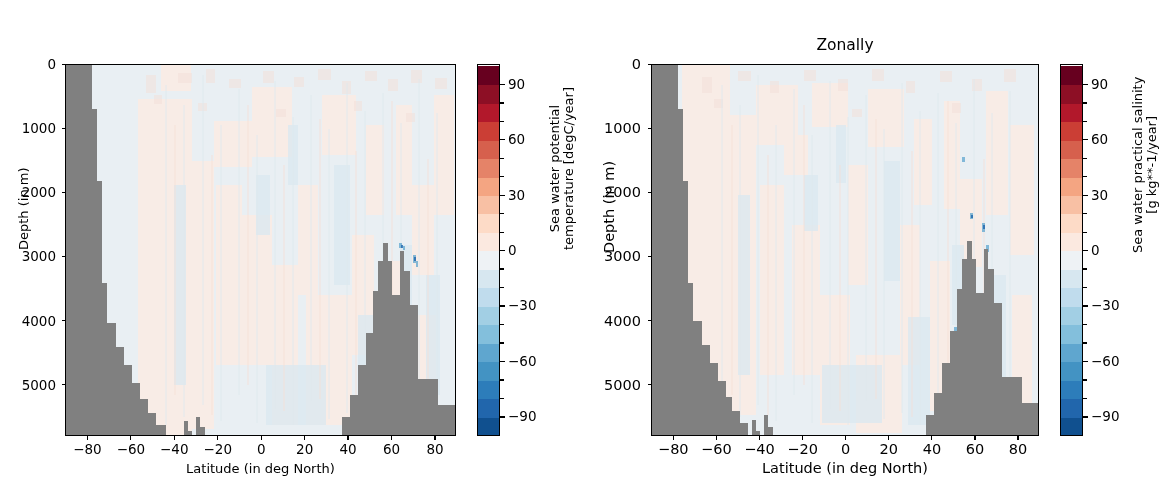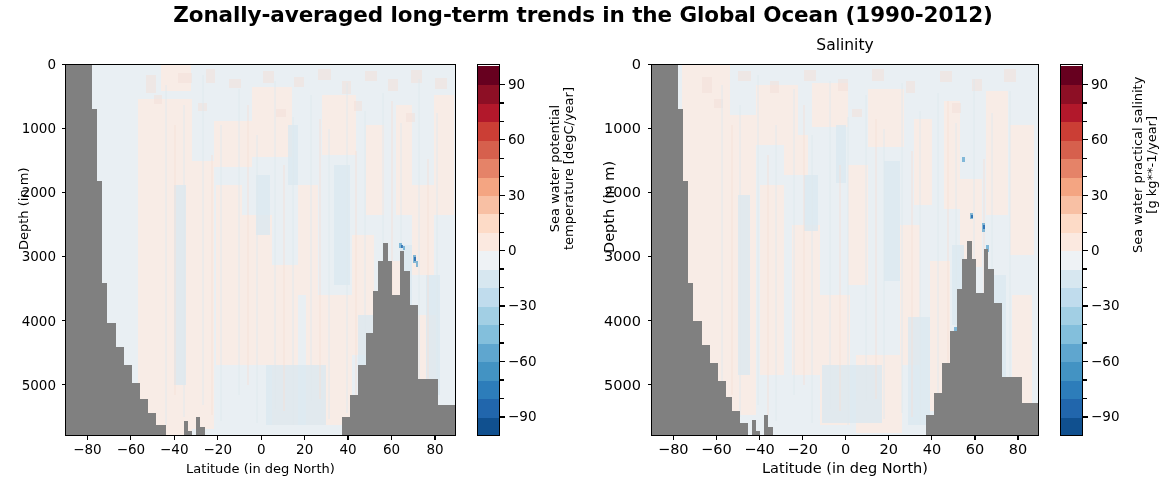--- a/index.html
+++ b/index.html
@@ -116,21 +116,20 @@
   .cbar-label.two-line {
     white-space: pre;
     line-height: 1.06;
   }
 </style>
 </head>
 <body>
 
 <div id="figure">
 
-  <div class="suptitle">Zonally-averaged long-term trends in the Global Ocean (1990-2012)</div>
 
   <div class="panel" id="panel-temperature" style="left:0px; top:0px; width:583px; height:482px;">
 
 
     <div class="axes" id="axes-temperature" style="left:65px; top:64px; width:391px; height:372px;">
       <svg width="391" height="372" viewBox="0 0 391 372" preserveAspectRatio="none">
         <defs>
 
           <pattern id="tex-t" width="391" height="372" patternUnits="userSpaceOnUse">
             <rect width="391" height="372" fill="#e9eff3"></rect>
@@ -355,21 +354,21 @@
         <div class="cbar-ticklabel" style="left: 508px; top: 139.18px; font-size: 13.5px;">60</div>
         <div class="cbar-tick" style="left: 500px; width: 5px; top: 83.77px;"></div>
         <div class="cbar-ticklabel" style="left: 508px; top: 83.77px; font-size: 13.5px;">90</div>
       </div>
     <div class="cbar-label two-line" id="cbar-label-temperature" style="left:548px; top:250px; font-size:13px;">Sea water potential
 temperature [degC/year]</div>
   </div>
 
   <div class="panel" id="panel-salinity" style="left:583px; top:0px; width:583px; height:482px;">
 
-    <div class="panel-title" style="left:68px; top:36px; width:388px; font-size:15.5px;">Salinity</div>
+    <div class="panel-title" style="left:68px; top:36px; width:388px; font-size:15.5px;">Zonally</div>
 
     <div class="axes" id="axes-salinity" style="left:68px; top:64px; width:388px; height:372px;">
       <svg width="388" height="372" viewBox="0 0 388 372" preserveAspectRatio="none">
         <defs>
           <pattern id="tex-s" width="388" height="372" patternUnits="userSpaceOnUse">
             <rect width="388" height="372" fill="#e9eff3"></rect>
             <g fill="#f8ece6">
               <rect x="30" y="0" width="48" height="372"></rect>
               <rect x="78" y="50" width="26" height="300"></rect>
               <rect x="104" y="20" width="42" height="60"></rect>

